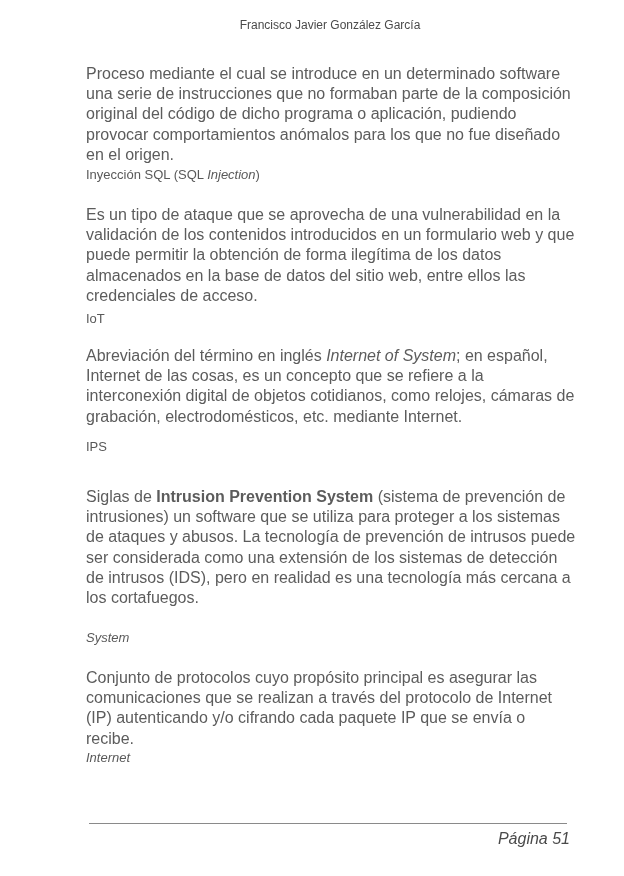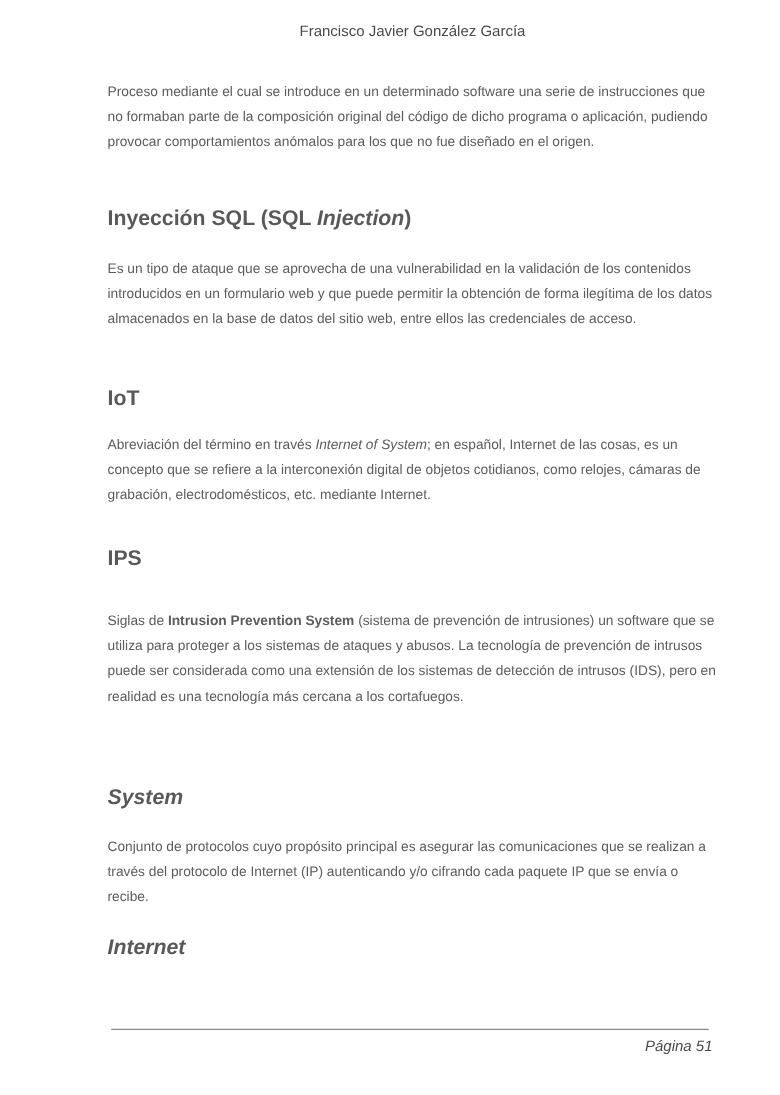--- a/index.html
+++ b/index.html
@@ -33,28 +33,28 @@
       color: #4a4a4a;
       letter-spacing: 0;
     }
     .content {
       position: absolute;
       left: 68px;
       top: 64px;
       width: 490px;
     }
     .para {
-      font-size: 11px;
+      font-size: 16px;
       line-height: 20.2px;
       color: #5c5c5c;
       margin: 0;
     }
     .heading {
-      font-size: 17px;
-      font-weight: bold;
+      font-size: 13px;
+      font-weight: normal;
       color: #595959;
       margin: 0;
       line-height: 22px;
     }
     .heading.italic { font-style: italic; }
     .i { font-style: italic; }
     .bi { font-weight: bold; }
 
     #p1 { position: absolute; top: 0; }
     #h1 { position: absolute; top: 100px; }
@@ -72,21 +72,21 @@
       left: 71px;
       top: 823px;
       width: 478px;
       height: 0;
       border-top: 1px solid #8a8a8a;
     }
     .page-number {
       position: absolute;
       right: 72px;
       top: 830px;
-      font-size: 12px;
+      font-size: 16px;
       font-style: italic;
       color: #4a4a4a;
       text-align: center;
     }
   </style>
 </head>
 <body>
 
 <div class="page">
 
@@ -95,21 +95,21 @@
   <div class="content">
 
     <p id="p1" class="para">Proceso mediante el cual se introduce en un determinado software una serie de instrucciones que no formaban parte de la composición original del código de dicho programa o aplicación, pudiendo provocar comportamientos anómalos para los que no fue diseñado en el origen.</p>
 
     <h2 id="h1" class="heading"><span>Inyección SQL (SQL </span><span class="i">Injection</span><span>)</span></h2>
 
     <p id="p2" class="para">Es un tipo de ataque que se aprovecha de una vulnerabilidad en la validación de los contenidos introducidos en un formulario web y que puede permitir la obtención de forma ilegítima de los datos almacenados en la base de datos del sitio web, entre ellos las credenciales de acceso.</p>
 
     <h2 id="h2" class="heading">IoT</h2>
 
-    <p id="p3" class="para"><span>Abreviación del término en través </span><span class="i">Internet of System</span><span>; en español, Internet de las cosas, es un concepto que se refiere a la interconexión digital de objetos cotidianos, como relojes, cámaras de grabación, electrodomésticos, etc. mediante Internet.</span></p>
+    <p id="p3" class="para"><span>Abreviación del término en inglés </span><span class="i">Internet of System</span><span>; en español, Internet de las cosas, es un concepto que se refiere a la interconexión digital de objetos cotidianos, como relojes, cámaras de grabación, electrodomésticos, etc. mediante Internet.</span></p>
 
     <h2 id="h3" class="heading">IPS</h2>
 
     <p id="p4" class="para"><span>Siglas de </span><span class="bi">Intrusion Prevention System</span><span> (sistema de prevención de intrusiones) un software que se utiliza para proteger a los sistemas de ataques y abusos. La tecnología de prevención de intrusos puede ser considerada como una extensión de los sistemas de detección de intrusos (IDS), pero en realidad es una tecnología más cercana a los cortafuegos.</span></p>
 
     <h2 id="h4" class="heading italic">System</h2>
 
     <p id="p5" class="para">Conjunto de protocolos cuyo propósito principal es asegurar las comunicaciones que se realizan a través del protocolo de Internet (IP) autenticando y/o cifrando cada paquete IP que se envía o recibe.</p>
 
     <h2 id="h5" class="heading italic">Internet</h2>

